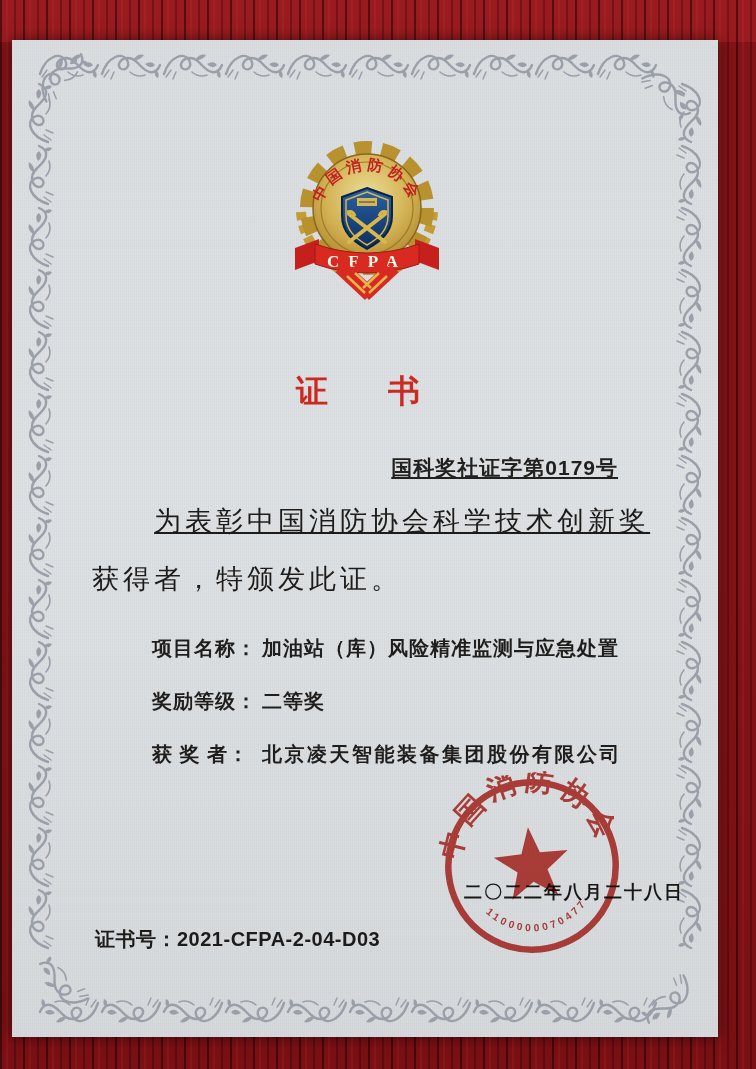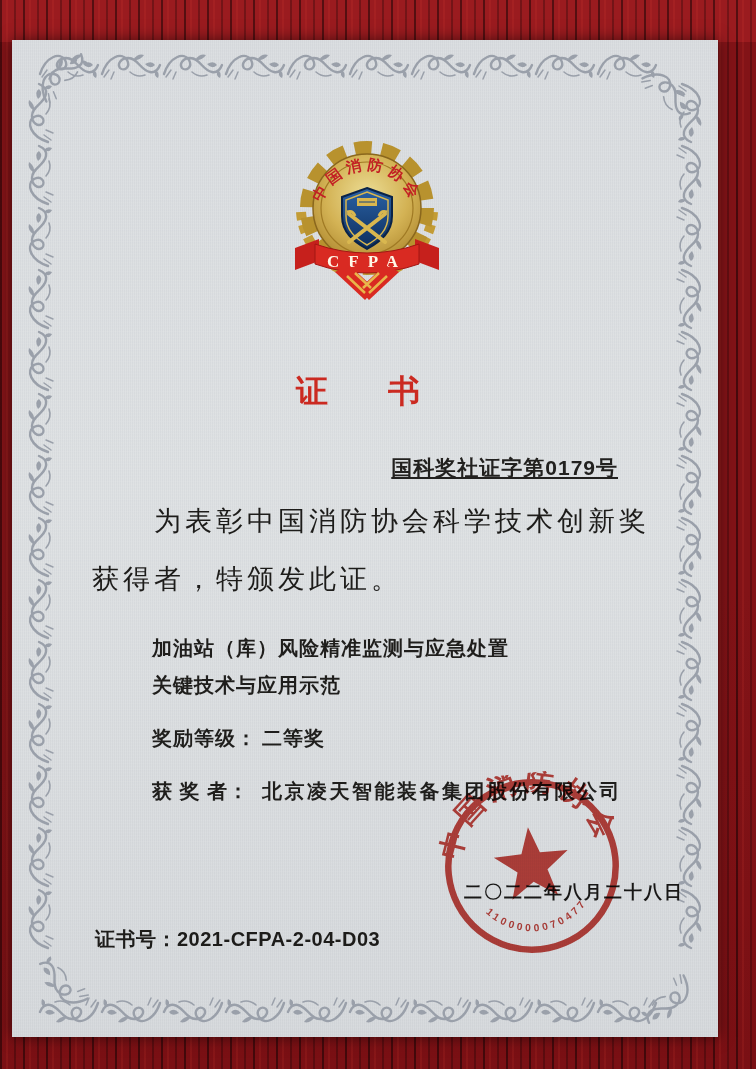--- a/index.html
+++ b/index.html
@@ -36,21 +36,21 @@
   }
   .issue-no{
     right:100px; top:414px; font-weight:bold; font-size:21px;
     color:#22211f; letter-spacing:1px;text-decoration:underline;
   }
   .body-text{
     left:80px; top:452px; width:575px;
     font-family:"Liberation Serif", serif;
     font-size:27px; letter-spacing:4px; color:#1d1c1a; line-height:2.15;
   }
-  .body-text .indent{ text-indent:2.3em; }
+  .body-text .indent{ text-indent:2.3em;text-decoration:underline; }
   .fields{ left:140px; top:590px; width:520px; font-size:20px; font-weight:bold; color:#1f1e1c; }
   .frow{ display:flex; margin-bottom:16px; line-height:1.85; }
   .frow .flabel{ flex:0 0 110px; letter-spacing:1px; }
   .frow .fvalue{ letter-spacing:1px; }
   .winner-row .fvalue{ letter-spacing:2.5px; }
   .date-line{
     left:352px; top:840px; width:320px; text-align:right;
     font-family:"Liberation Serif", serif; font-weight:bold;
     font-size:18px; letter-spacing:2px; color:#181716; z-index:2;
   }
@@ -185,23 +185,23 @@
 
     <div class="abs issue-no">国科奖社证字第0179号</div>
 
     <div class="abs body-text">
       <div class="indent">为表彰中国消防协会科学技术创新奖</div>
       <div>获得者，特颁发此证。</div>
     </div>
 
     <div class="abs fields">
       <div class="frow">
+        <div class="flabel">项目名称：</div>
         <div class="fvalue">
           <div>加油站（库）风险精准监测与应急处置</div>
-          <div>关键技术与应用示范</div>
         </div>
       </div>
       <div class="frow">
         <div class="flabel">奖励等级：</div>
         <div class="fvalue">二等奖</div>
       </div>
       <div class="frow winner-row">
         <div class="flabel">获 奖 者：</div>
         <div class="fvalue">北京凌天智能装备集团股份有限公司</div>
       </div>

